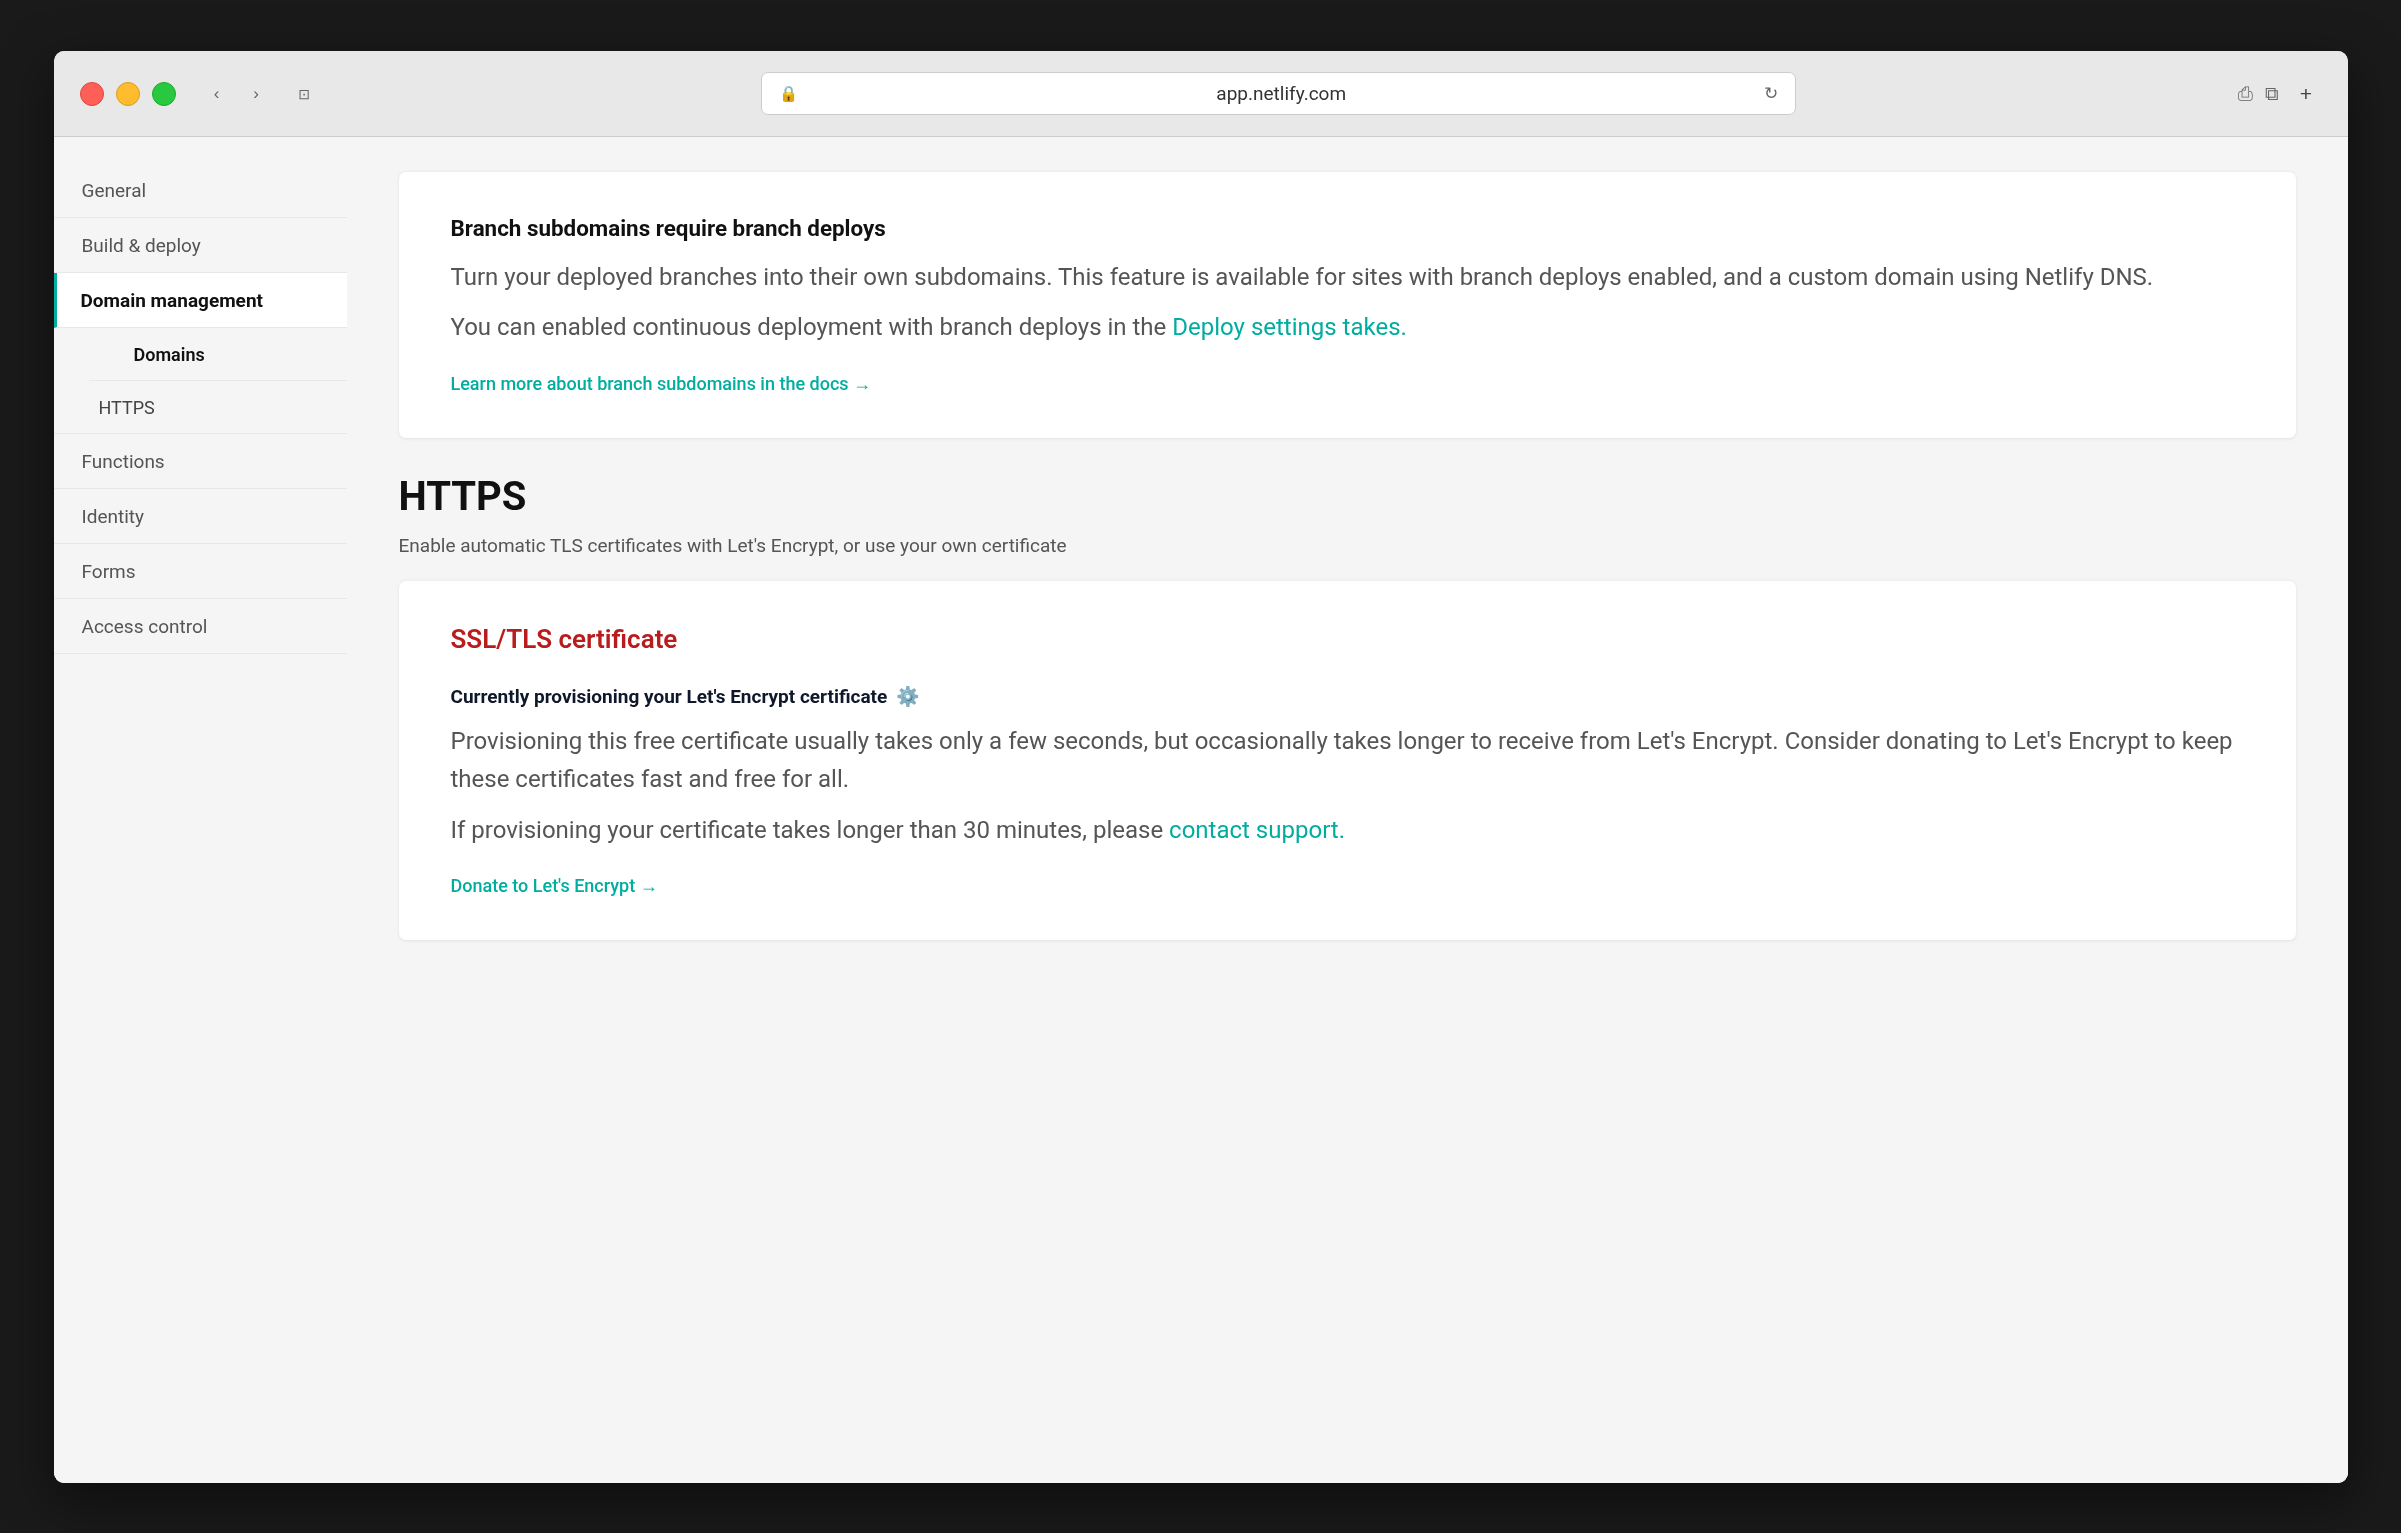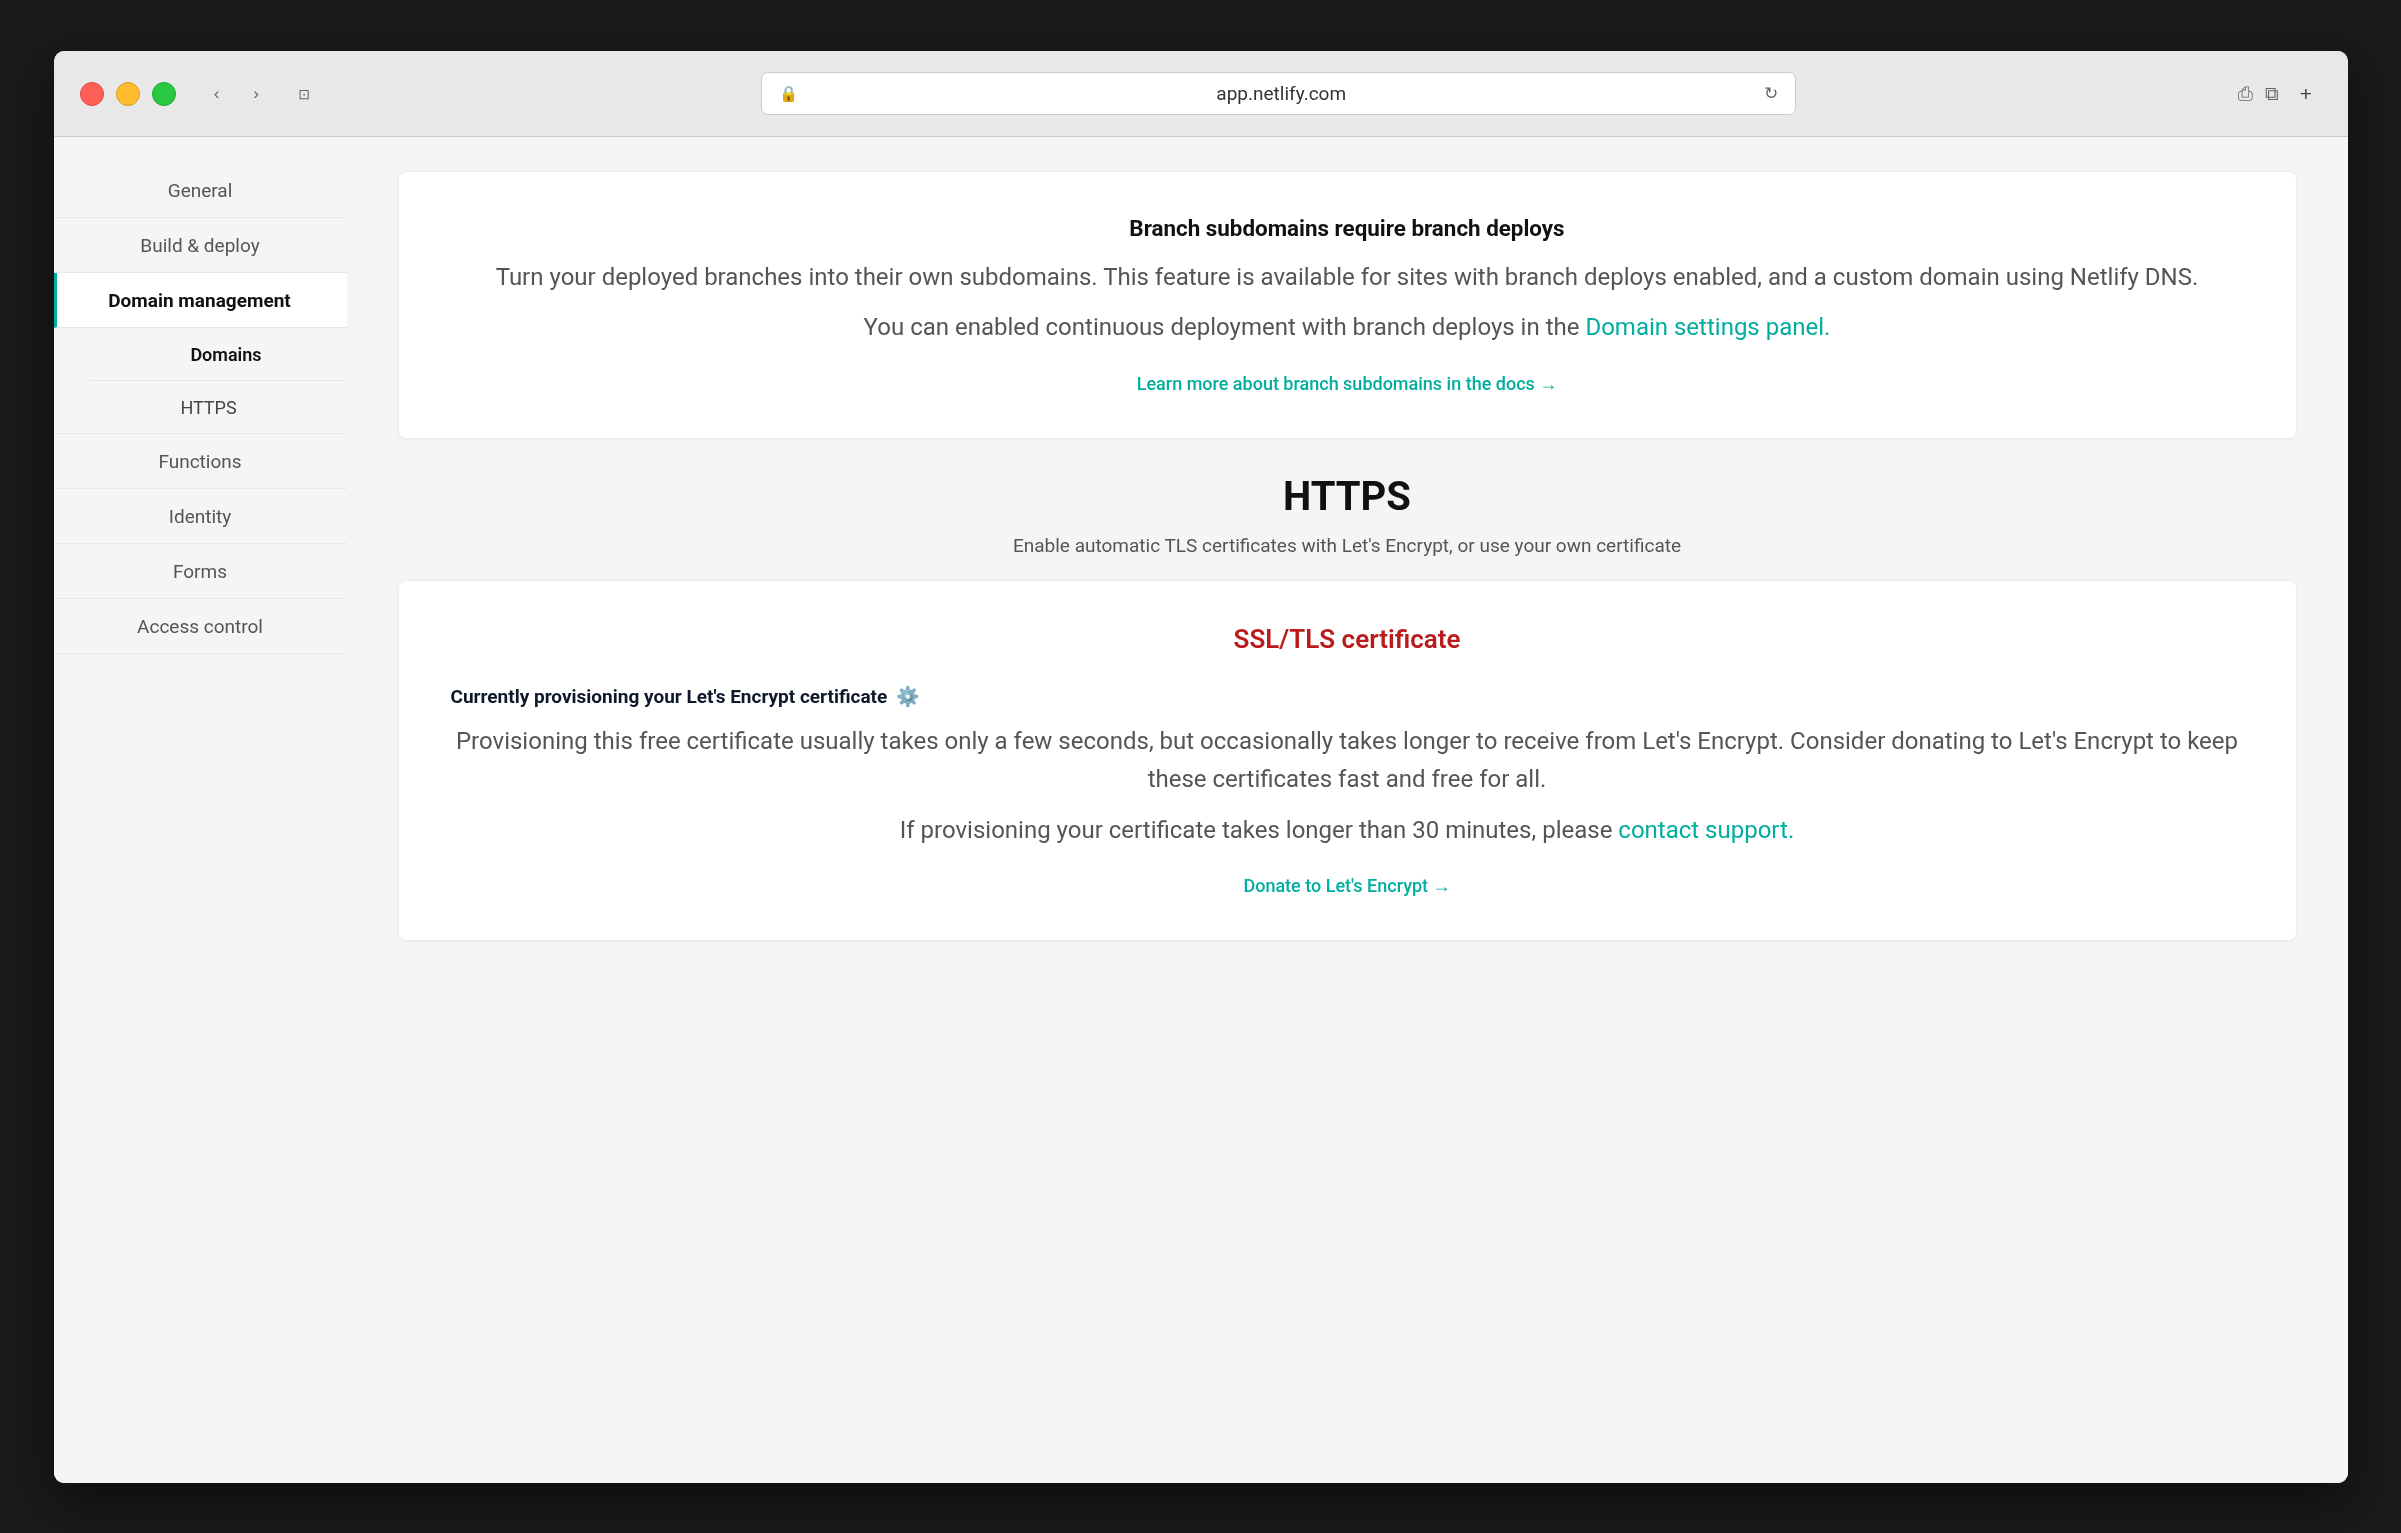--- a/index.html
+++ b/index.html
@@ -145,21 +145,20 @@
       align-items: center;
       justify-content: center;
     }
 
     
     .browser-content {
       flex: 1;
       background: #f5f5f5;
       display: flex;
       overflow: hidden;
-      text-align: center;
     }
 
     
     .sidebar {
       width: 293px;
       background: #f5f5f5;
       padding: 26px 0;
       flex-shrink: 0;
       border-right: none;
     }
@@ -329,21 +328,21 @@
         <li class="sidebar-item">Access control</li>
       </ul>
     </div>
 
     <div class="main-content">
 
       <div class="card">
         <div class="card-title">Branch subdomains require branch deploys</div>
         <p class="card-text">Turn your deployed branches into their own subdomains. This feature is available for sites with branch deploys enabled, and a custom domain using Netlify DNS.</p>
         <p class="card-text">
-          <span>You can enabled continuous deployment with branch deploys in the </span><a class="link-teal">Domain settings panel.</a>
+          <span>You can enabled continuous deployment with branch deploys in the </span><a class="link-teal">Deploy settings takes.</a>
         </p>
         <a class="link-arrow">Learn more about branch subdomains in the docs →</a>
       </div>
 
       <div class="section-block">
         <h2 class="section-heading">HTTPS</h2>
         <p class="section-subtext">Enable automatic TLS certificates with Let's Encrypt, or use your own certificate</p>
 
         <div class="card">
           <div class="ssl-card-title">SSL/TLS certificate</div>

